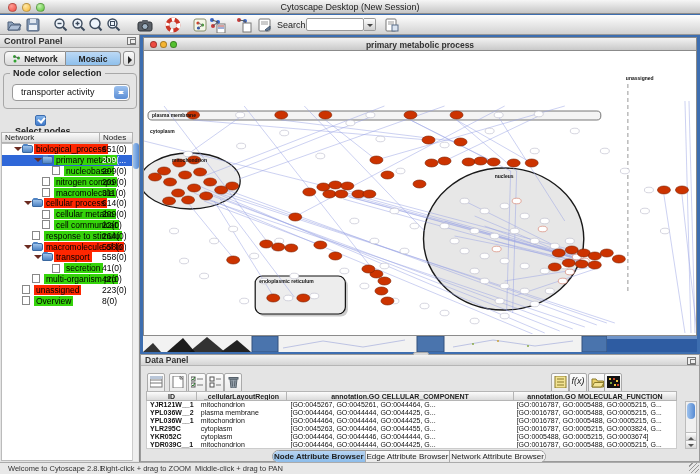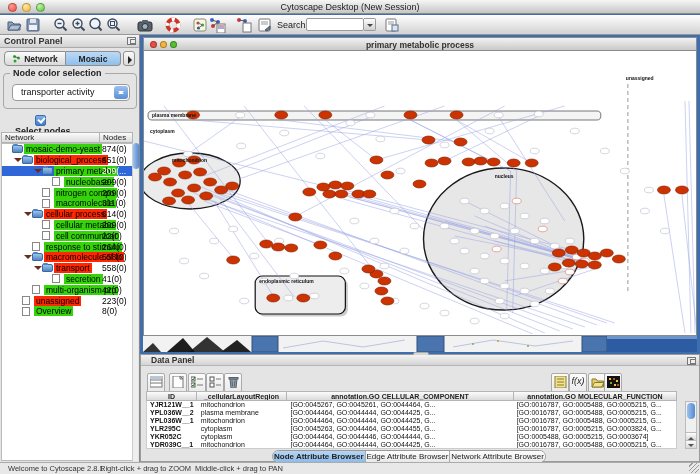--- a/index.html
+++ b/index.html
@@ -84,21 +84,21 @@
   .nlight{position:absolute;top:3px;width:7px;height:7px;border-radius:50%;border:1px solid rgba(0,0,0,.3);}
   .nlight.red{left:6px;background:#ee4b42;}
   .nlight.yellow{left:16px;background:#f6b533;}
   .nlight.green{left:26px;background:#54c130;}
   .net-canvas{position:absolute;left:0;top:14px;width:554px;height:285px;background:#fff;border:1px solid #8b8b8b;border-top:none;}
   .net-strip{position:absolute;left:0;top:299px;width:554px;height:16px;overflow:hidden;}
 
   
   .data-panel{position:absolute;left:140px;top:354px;width:560px;height:108px;background:#e4e4e4;border:1px solid #9a9a9a;}
   .dp-header{position:absolute;top:0;left:0;right:0;height:11px;background:linear-gradient(#f3f3f3,#d4d4d4);
-    border-bottom:1px solid #b5b5b5;font-size:8.5px;font-weight:bold;color:#333;line-height:11px;padding-left:10px;}
+    border-bottom:1px solid #b5b5b5;font-size:8.5px;font-weight:bold;color:#333;line-height:11px;padding-left:4px;}
   .dp-toolbar{position:absolute;top:12px;left:0;right:0;height:22px;}
   .dp-btn{position:absolute;top:6px;width:18px;height:29px;border:1px solid #aaa;border-radius:2px;
     background:linear-gradient(#fcfcfc,#e0e0e0);}
   .dp-btn svg{position:absolute;left:2px;top:2px;}
   .fx{font-style:italic;font-size:9px;color:#222;line-height:15px;text-align:center;display:block;}
   .dp-thead{position:absolute;top:36px;left:5px;height:10px;display:flex;}
   .dp-th{background:linear-gradient(#fcfcfc,#dadada);border:1px solid #b5b5b5;border-left:none;
     font-size:7px;font-weight:bold;color:#222;text-align:center;line-height:9px;overflow:hidden;white-space:nowrap;}
   .dp-th:first-child{border-left:1px solid #b5b5b5;}
   .dp-tbody{position:absolute;top:46px;left:5px;width:531px;height:48px;background:#fff;border:1px solid #ccc;border-top:none;overflow:hidden;}
@@ -247,27 +247,20 @@
     </div>
     <div class="cp-check">
       <span class="checkbox"></span>
       <span class="lbl">Select nodes</span>
     </div>
     <div class="cp-tree-header">
       <div class="hcell n1">Network</div>
       <div class="hcell n2">Nodes</div>
     </div>
     <div class="cp-tree">
-        <div class="tree-row">
-          <span style="flex: 0 0 1px;"></span>
-          <span class="tri"></span>
-          <span class="ic folder"></span>
-          <span class="lab green">mosaic-demo-yeast</span>
-          <span class="cnt">874(0)</span>
-        </div>
         <div class="tree-row">
           <span style="flex: 0 0 11px;"></span>
           <span class="tri exp"></span>
           <span class="ic folder"></span>
           <span class="lab red">biological_process</span>
           <span class="cnt">651(0)</span>
         </div>
         <div class="tree-row selected">
           <span style="flex: 0 0 31px;"></span>
           <span class="tri exp"></span>

